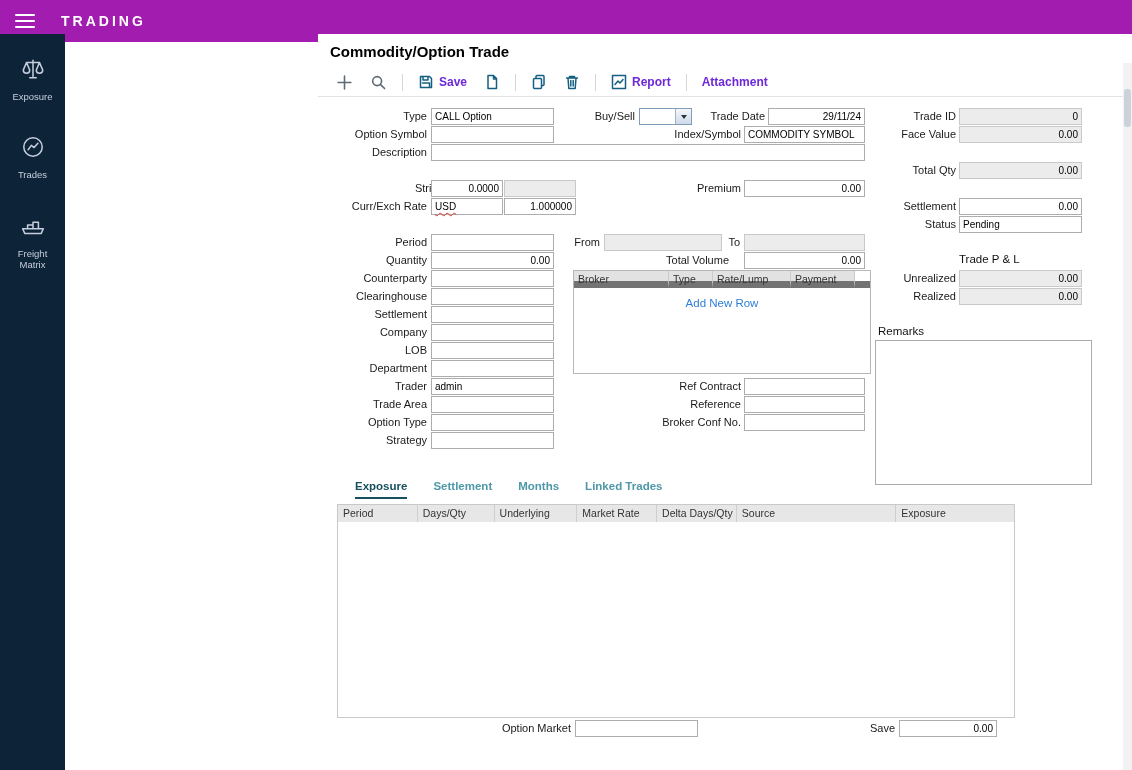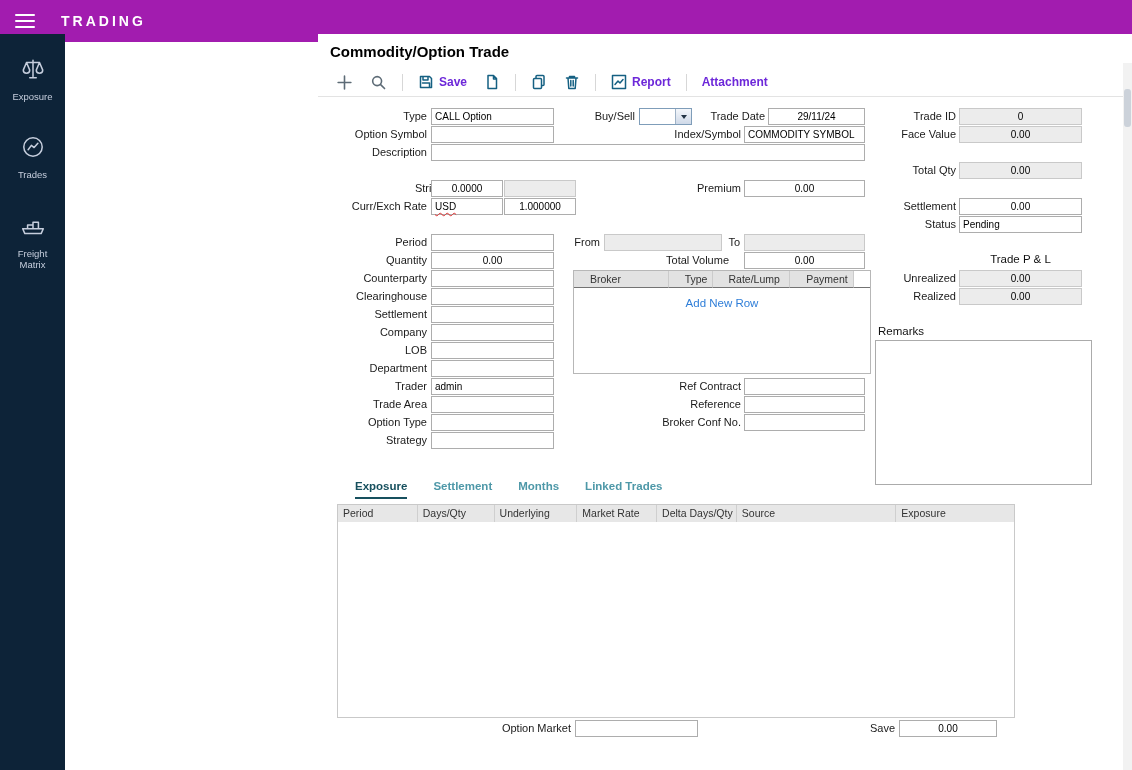--- a/index.html
+++ b/index.html
@@ -35,33 +35,33 @@
   .tbtn { display:flex; align-items:center; gap:5px; background:none; border:none; padding:2px; cursor:pointer; color:#5d6b76; font-family:inherit; }
   .tbtn.navy { color:#156082; }
   .tbtn svg { stroke:currentColor; fill:none; stroke-width:1.5; stroke-linecap:round; stroke-linejoin:round; }
   .tlabel { font-size:12px; font-weight:bold; color:#6d28d9; }
   .tsep { width:1px; height:17px; background:#d7d7d7; }
 
   
   .lbl { position:absolute; font-size:11px; color:#1a1a1a; text-align:right; height:17px; line-height:17px; white-space:nowrap; }
   .inp { position:absolute; height:17px; border:1px solid #adadad; background:#fff; font-size:10px; font-family:inherit; padding:0 3px; box-sizing:border-box; color:#000; }
   .inp.gray { background:#ececec; border-color:#c9c9c9; }
-  .inp.num { text-align:center; }
+  .inp.num { text-align:right; }
   .fakeinp { display:flex; align-items:center; }
   .misspell { text-decoration:underline wavy #e03131 1px; text-underline-offset:2px; }
   .combo { position:absolute; height:17px; border:1px solid #7f9db9; background:#fff; box-sizing:border-box; cursor:pointer; }
   .combo-btn { position:absolute; right:0; top:0; bottom:0; width:15px; background:linear-gradient(#f4f7fb,#cfd9e8); border-left:1px solid #9fb2c6; display:flex; align-items:center; justify-content:center; }
   .combo-arrow { width:0; height:0; border-left:3.5px solid transparent; border-right:3.5px solid transparent; border-top:4px solid #223344; }
   .section-title { position:absolute; font-size:11.5px; color:#111; }
   .remarks { position:absolute; left:557px; top:306px; width:217px; height:145px; border:1px solid #ababab; resize:none; font-family:inherit; font-size:11px; box-sizing:border-box; background:#fff; }
 
   
   .btable { position:absolute; left:255px; top:236px; width:298px; height:104px; border:1px solid #b7b7b7; background:#fff; box-sizing:border-box; }
   .btable-head { display:flex; height:17px; }
-  .bth { background:#e2e2e2; border-right:1px solid #cbcbcb; border-bottom:1px solid #737373; font-size:10.5px; color:#333; line-height:16px; padding-left:16px; box-sizing:border-box; }
+  .bth { background:#e2e2e2; border-right:1px solid #cbcbcb; border-bottom:7px solid #737373; font-size:10.5px; color:#333; line-height:16px; padding-left:4px; box-sizing:border-box; }
   .bth.filler { background:#fff; border-right:none; flex:1; }
   .add-row { margin-top:9px; text-align:center; font-size:11.5px; color:#2f7ed8; cursor:pointer; }
 
   
   .tabs { position:absolute; left:37px; top:446px; display:flex; gap:26px; height:19px; }
   .tab { font-size:11.5px; font-weight:bold; color:#4e98a8; cursor:pointer; padding-bottom:3px; }
   .tab.active { color:#17505e; border-bottom:2px solid #17505e; }
 
   
   .etable { position:absolute; left:19px; top:470px; width:678px; border:1px solid #c9c9c9; box-sizing:border-box; }
@@ -216,21 +216,21 @@
     <input class="inp" style="left: 113px; top: 200px; width: 123px;" value="">
     <div class="lbl" style="left:222px;top:200px;width:60px">From</div>
     <input class="inp gray" style="left: 286px; top: 200px; width: 118px;" value="">
     <div class="lbl" style="left:392px;top:200px;width:30px">To</div>
     <input class="inp gray" style="left: 426px; top: 200px; width: 121px;" value="">
 
     <div class="lbl" style="left:9px;top:218px;width:100px">Quantity</div>
     <input class="inp num" style="left: 113px; top: 218px; width: 123px;" value="0.00">
     <div class="lbl" style="left:308px;top:218px;width:103px">Total Volume</div>
     <input class="inp num" style="left: 426px; top: 218px; width: 121px;" value="0.00">
-    <div class="section-title" style="left:641px;top:219px;width:123px;text-align:center">Trade P &amp; L</div>
+    <div class="section-title" style="left:641px;top:219px;width:123px;text-align:left">Trade P &amp; L</div>
 
     <div class="lbl" style="left:9px;top:236px;width:100px">Counterparty</div>
     <input class="inp" style="left: 113px; top: 236px; width: 123px;" value="">
     <div class="lbl" style="left:9px;top:254px;width:100px">Clearinghouse</div>
     <input class="inp" style="left: 113px; top: 254px; width: 123px;" value="">
     <div class="lbl" style="left:9px;top:272px;width:100px">Settlement</div>
     <input class="inp" style="left: 113px; top: 272px; width: 123px;" value="">
     <div class="lbl" style="left:9px;top:290px;width:100px">Company</div>
     <input class="inp" style="left: 113px; top: 290px; width: 123px;" value="">
     <div class="lbl" style="left:9px;top:308px;width:100px">LOB</div>

